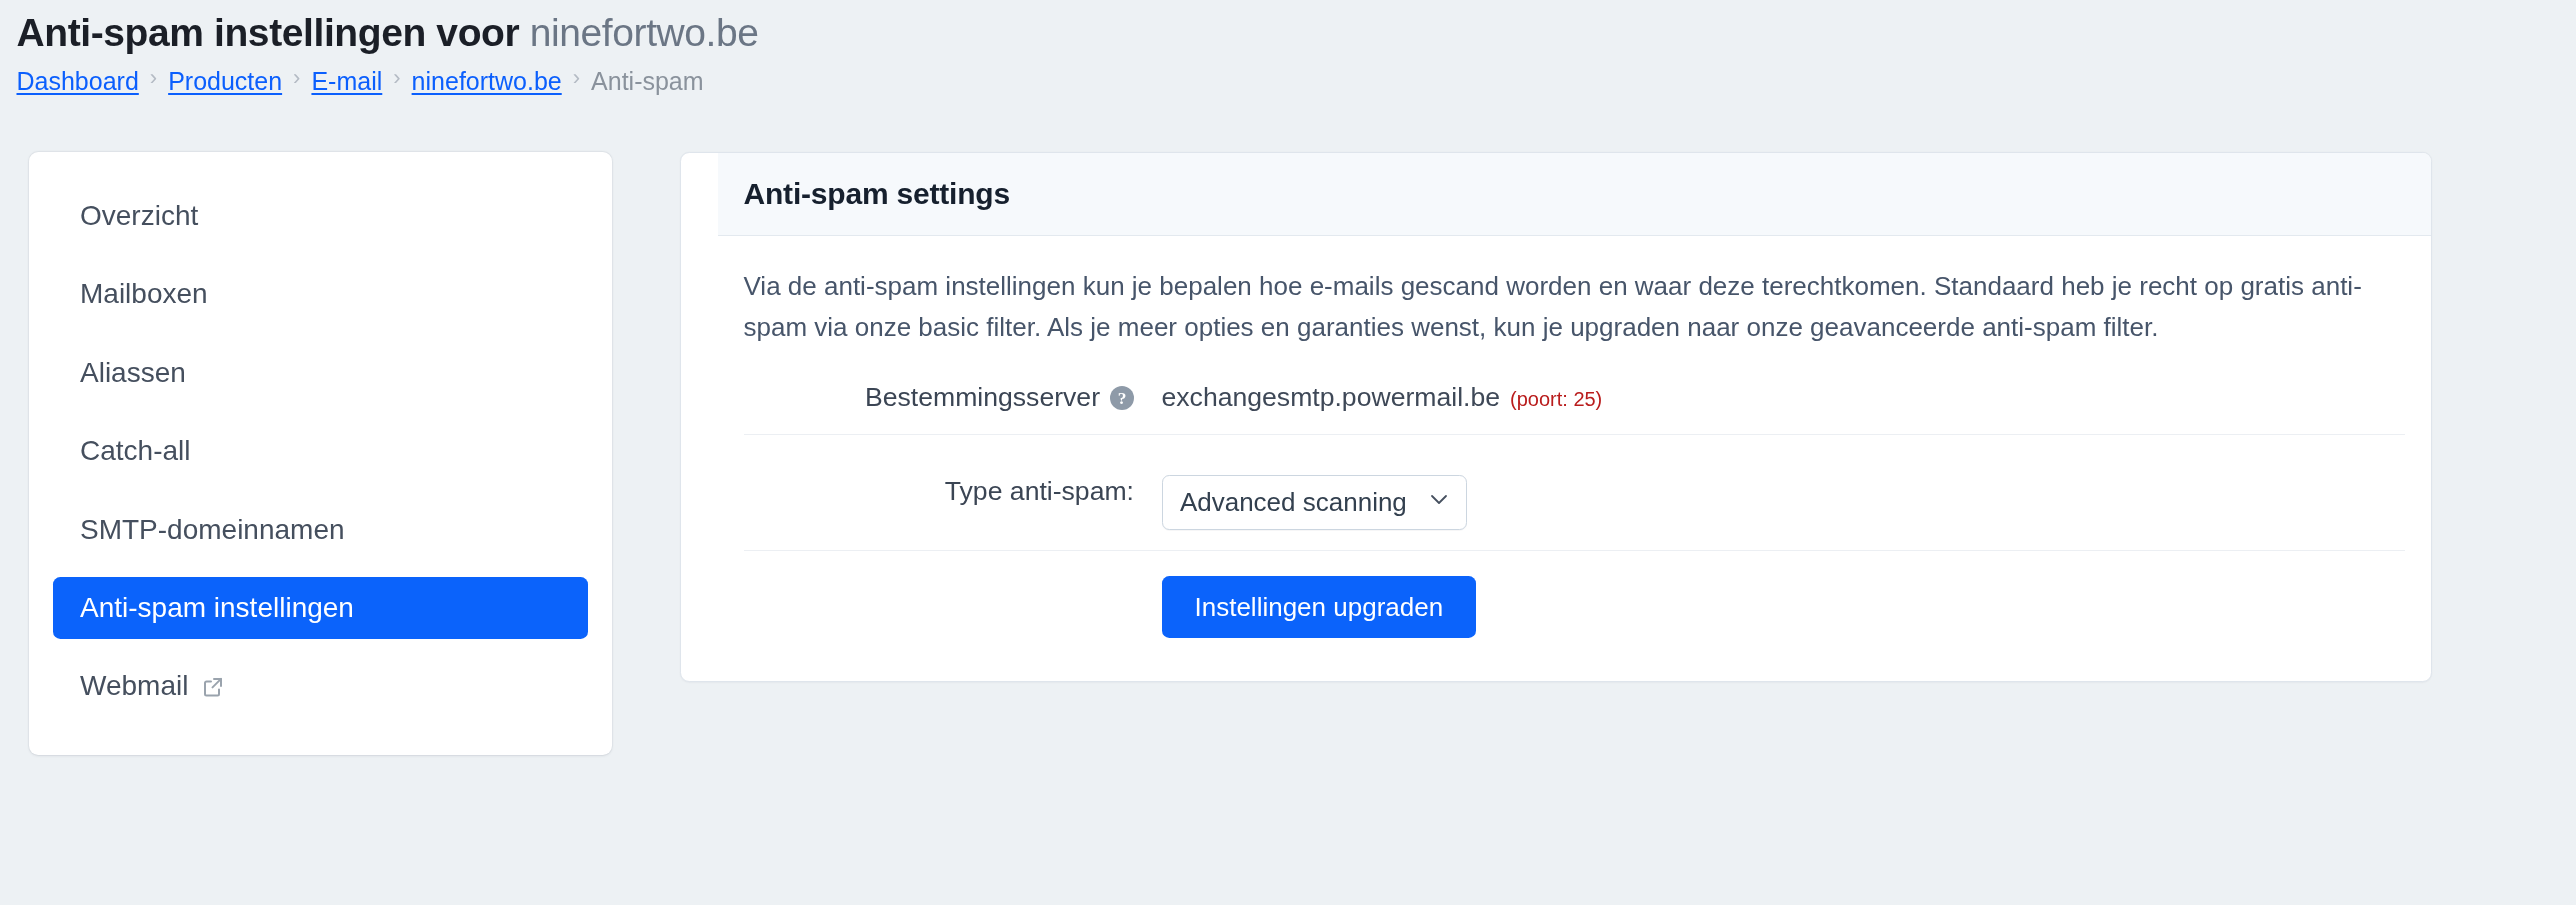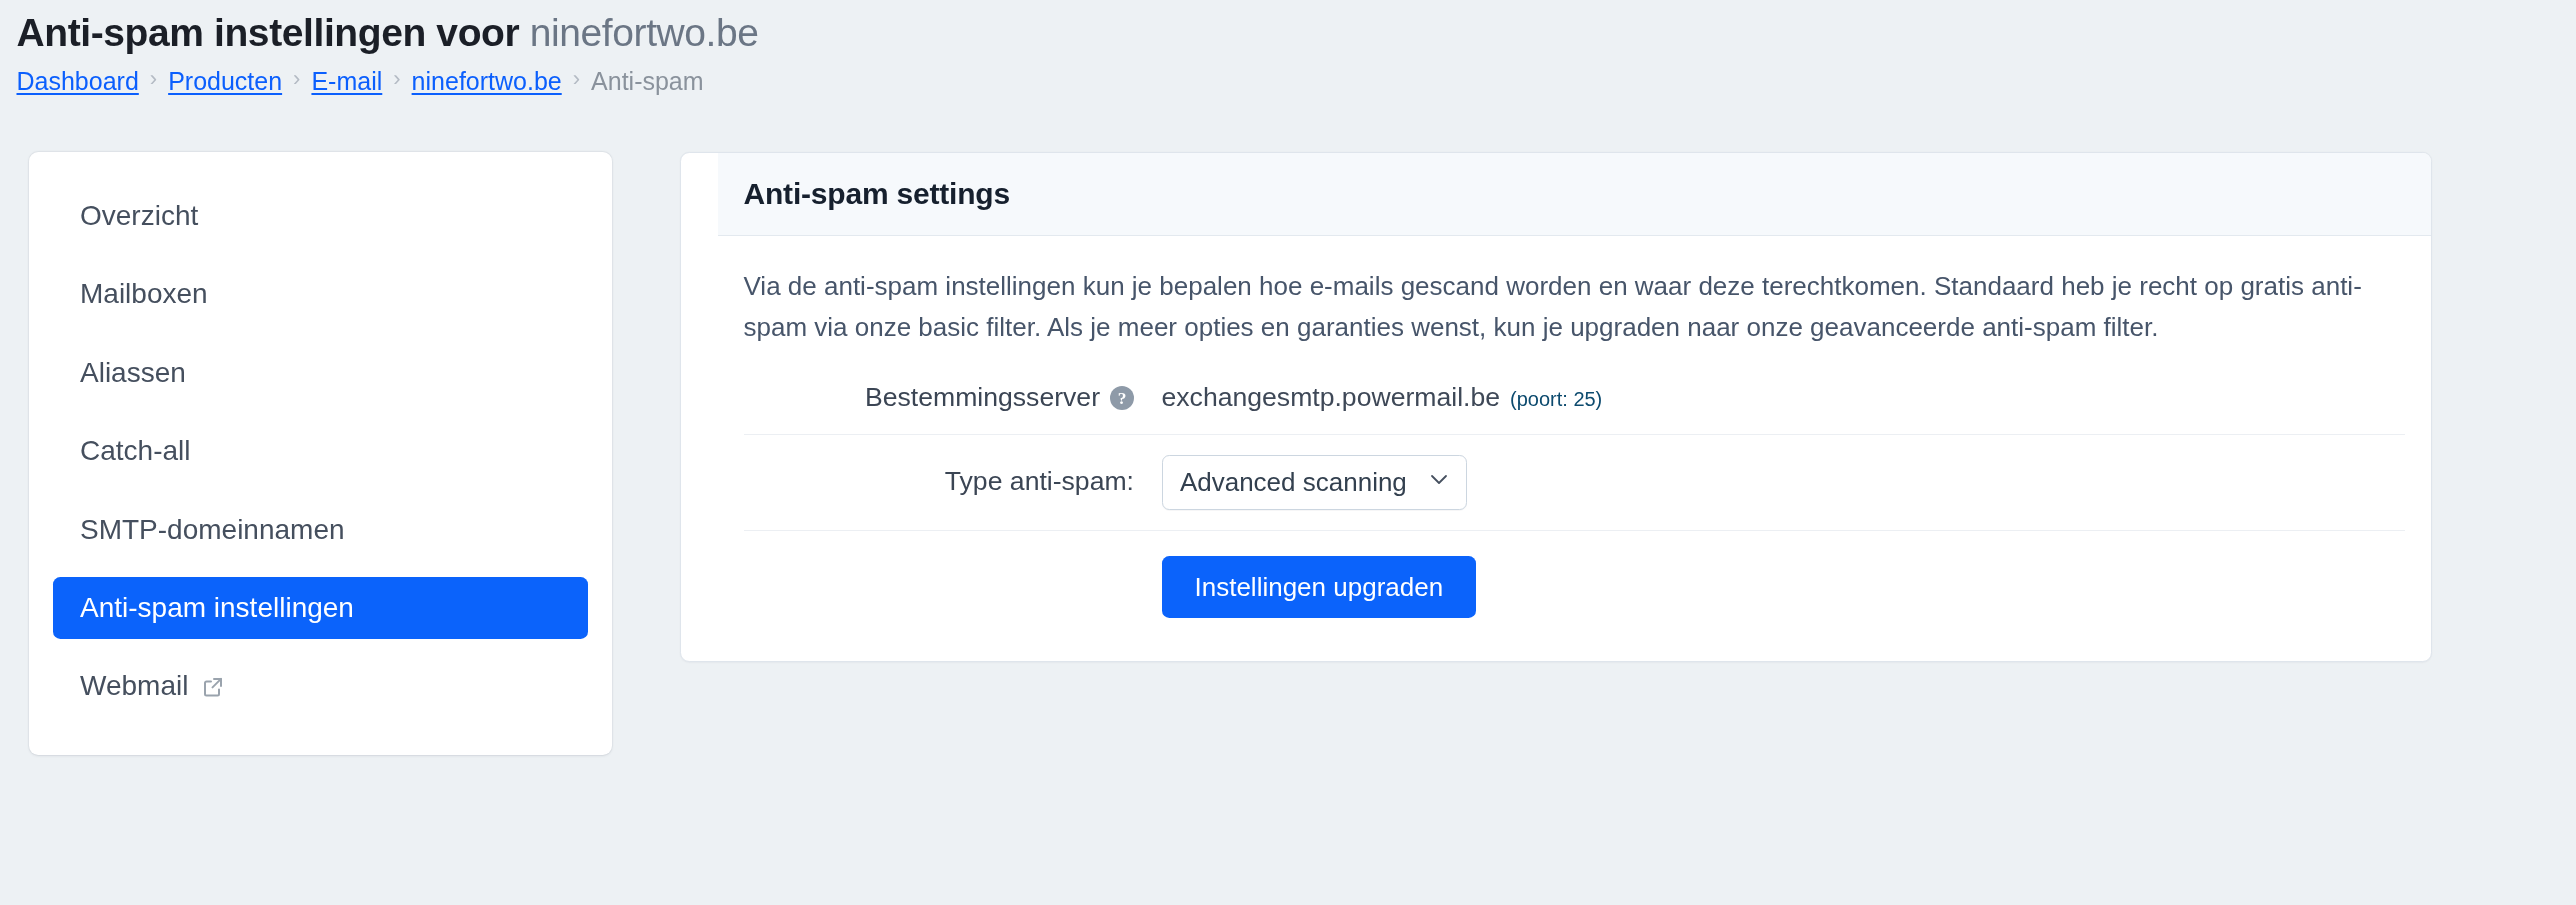--- a/index.html
+++ b/index.html
@@ -27,21 +27,21 @@
   .page-title .domain {
     font-weight: 400;
     color: #6b7685;
   }
   .breadcrumb {
     margin-top: 11px;
     font-size: 25px;
     line-height: 1.2;
     color: #8a929c;
     display: flex;
-    align-items: center;
+    align-items: flex-start;
     white-space: nowrap;
   }
   .breadcrumb a {
     color: #0b5ffd;
     text-decoration: underline;
     text-underline-offset: 2.7px;
   }
   .breadcrumb .crumb-current { color: #8a929c; }
   .breadcrumb .sep {
     color: #b4bbc4;
@@ -148,21 +148,21 @@
   .row-value {
     flex: 1 1 auto;
     display: flex;
     align-items: baseline;
     font-size: 26.6px;
     color: #3b4554;
   }
   .server-name { color: #3e4857; }
   .port-note {
     font-size: 20px;
-    color: #0c4a6e;
+    color: #b91c1c;
     margin-left: 10px;
   }
 
   .help-icon {
     width: 24px; height: 24px;
     border-radius: 50%;
     background: #8e9aa8;
     color: #ffffff;
     font-size: 17.4px;
     font-weight: 700;
@@ -180,20 +180,21 @@
     gap: 20px;
     min-width: 262px;
     background: #ffffff;
     border: 0.9px solid #ccd6e0;
     border-radius: 7.3px;
     padding: 11px 15.6px 11px 17.4px;
     font-size: 26px;
     color: #33404f;
     cursor: pointer;
     box-shadow: 0 0.9px 0.9px rgba(26,38,56,0.04);
+    margin-top: 20px;
   }
   .chev { display: block; flex: 0 0 auto; }
 
   .btn-row {
     display: flex;
     border-top: 0.9px solid #eceff3;
     padding: 25px 0 30px 0;
   }
   .btn-row .spacer { flex: 0 0 418px; }
   .btn-primary {

